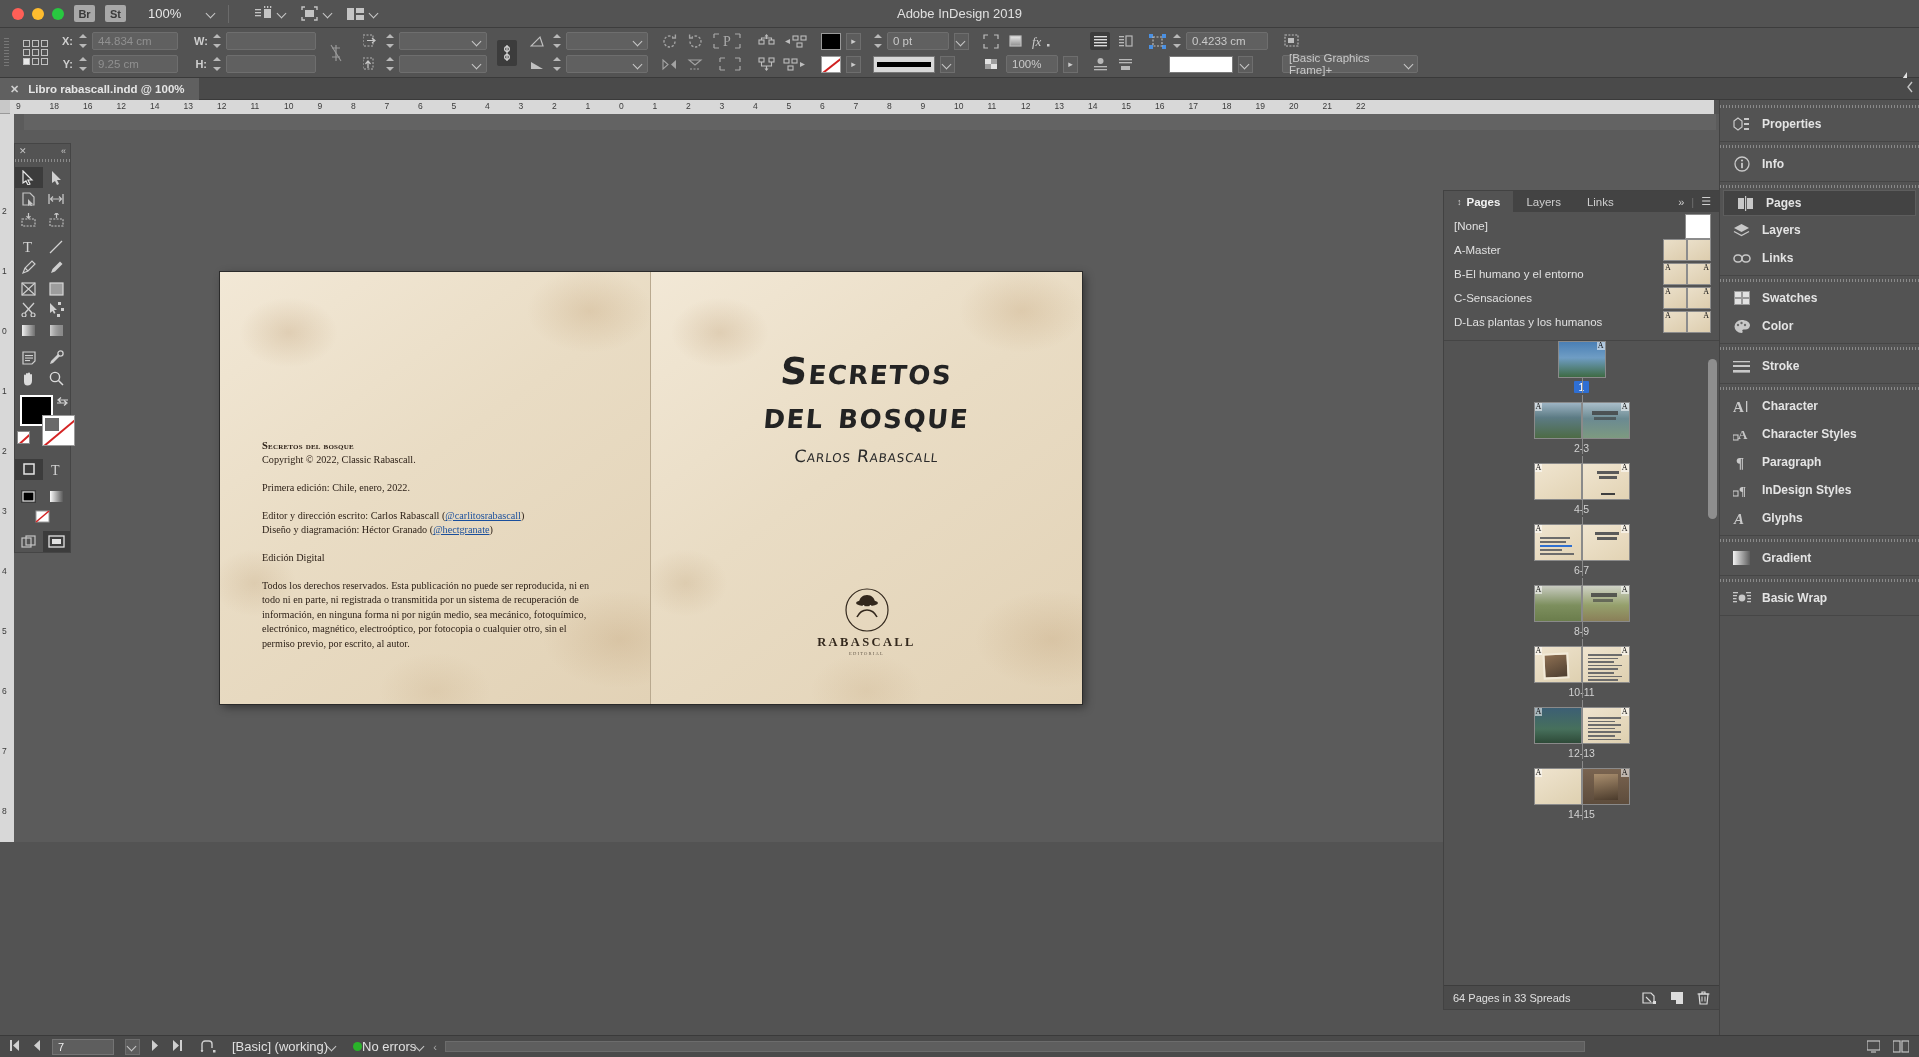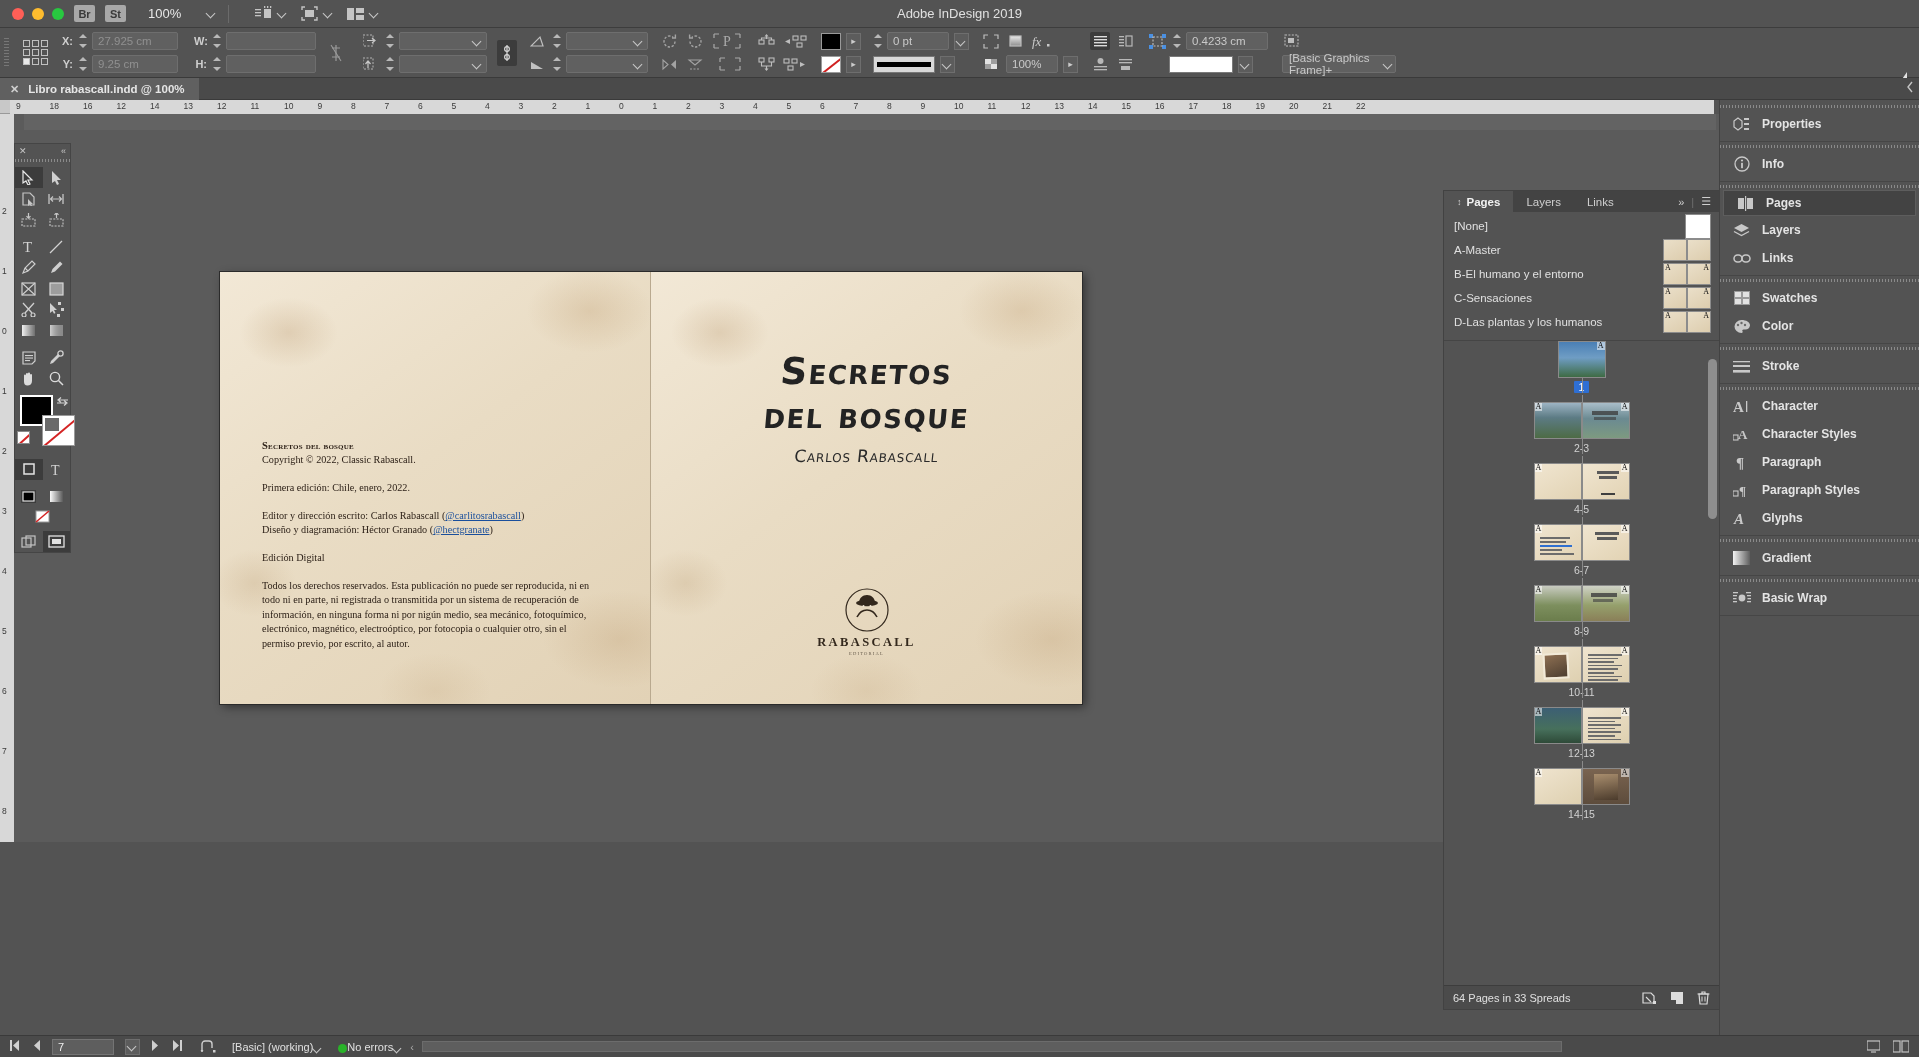--- a/index.html
+++ b/index.html
@@ -209,21 +209,21 @@
 
   .dock-toggle { position: absolute; right: 2px; top: 80px; width: 13px; height: 14px; cursor: pointer; }
   .topright-icons { position: absolute; right: 6px; top: 44px; display: flex; flex-direction: column; gap: 12px; align-items: center; }
 
   
   .statusbar { position: absolute; left: 0; bottom: 0; width: 1919px; height: 22px;
     background: #4a4a4a; border-top: 1px solid #3a3a3a; display: flex; align-items: center; gap: 0; }
   .sb-nav { display: flex; align-items: center; gap: 11px; padding: 0 9px; color: #cfcfcf; font-size: 10px; }
   .pagefield { background: #5e5e5e; border: 1px solid #747474; height: 16px; width: 62px;
     display: flex; align-items: center; padding: 0 5px; font-size: 11px; color: #f0f0f0; cursor: text; }
-  .sb-item { display: flex; align-items: flex-end; gap: 0; font-size: 11px; color: #e0e0e0; padding: 0 8px; cursor: pointer; }
+  .sb-item { display: flex; align-items: center; gap: 0; font-size: 13px; color: #e0e0e0; padding: 0 8px; cursor: pointer; }
   .greendot { width: 9px; height: 9px; border-radius: 50%; background: #29b329; }
   .sb-scroll { margin-left: 8px; height: 11px; flex: 1; background: #5e5e5e; border: 1px solid #6c6c6c; max-width: 1140px; cursor: pointer; }
   .sb-right { margin-left: auto; display: flex; align-items: center; gap: 13px; padding-right: 10px; }
 
   .vscroll-doc { position: absolute; right: 0; top: 114px; width: 13px; height: 728px; background: #5e5e5e; }
   .vscroll-thumb { position: absolute; top: 170px; left: 2px; width: 9px; height: 150px; background: #8e8e8e; border-radius: 5px; cursor: pointer; }
 </style>
 </head>
 <body>
 
@@ -293,21 +293,21 @@
         <div class="rp"></div>
       <div class="rp on"></div>
         <div class="rp"></div>
         <div class="rp"></div>
     </div>
 
     <div class="ctl-col" style="margin-left:6px">
       <div class="ctl-row">
         <span class="lbl">X:</span>
         <span class="stepper"></span>
-        <span class="field dis" style="width:86px">27.925 cm</span>
+        <span class="field dis" style="width:86px">44.834 cm</span>
       </div>
       <div class="ctl-row">
         <span class="lbl">Y:</span>
         <span class="stepper"></span>
         <span class="field dis" style="width:86px">9.25 cm</span>
       </div>
     </div>
 
     <div class="ctl-col" style="margin-left:16px">
       <div class="ctl-row">
@@ -624,21 +624,21 @@
         <span class="icbtn">
           <svg width="17" height="15" viewBox="0 0 17 15">
               <g stroke="#bdbdbd" stroke-width="1.1" fill="none" stroke-dasharray="2 1.4">
                 <rect x="1" y="1" width="13" height="11"></rect>
               </g>
               <rect x="4" y="4" width="6" height="5" fill="#bdbdbd"></rect>
             </svg>
         </span>
       </div>
       <div class="ctl-row">
-        <span class="field-sel" style="width:114px">
+        <span class="field-sel" style="width:136px">
           <span>[Basic Graphics Frame]+</span>
           <span class="chev"></span>
         </span>
       </div>
     </div>
 
     <div class="topright-icons">
       <svg width="14" height="18" viewBox="0 0 14 18">
           <path d="M8 0L1 10h4l-1 8 8-11H8z" fill="#e2e2e2"></path>
         </svg>
@@ -1328,21 +1328,21 @@
           </span>
           <span>Paragraph</span>
         </div>
         <div class="dock-item">
           <span class="dock-ic">
             <svg width="18" height="15" viewBox="0 0 18 15">
               <text x="6" y="12" font-family="Liberation Serif, serif" font-size="13" fill="#c8c8c8">¶</text>
               <rect x="0" y="8" width="5" height="5" fill="none" stroke="#c8c8c8" stroke-width="1.1"></rect>
             </svg>
           </span>
-          <span>Paragraph Styles</span>
+          <span>InDesign Styles</span>
         </div>
         <div class="dock-item">
           <span class="dock-ic">
             <svg width="17" height="15" viewBox="0 0 17 15">
               <text x="1" y="13" font-family="Liberation Serif, serif" font-style="italic" font-size="15" fill="#c8c8c8">A</text>
             </svg>
           </span>
           <span>Glyphs</span>
         </div>
       </div>

